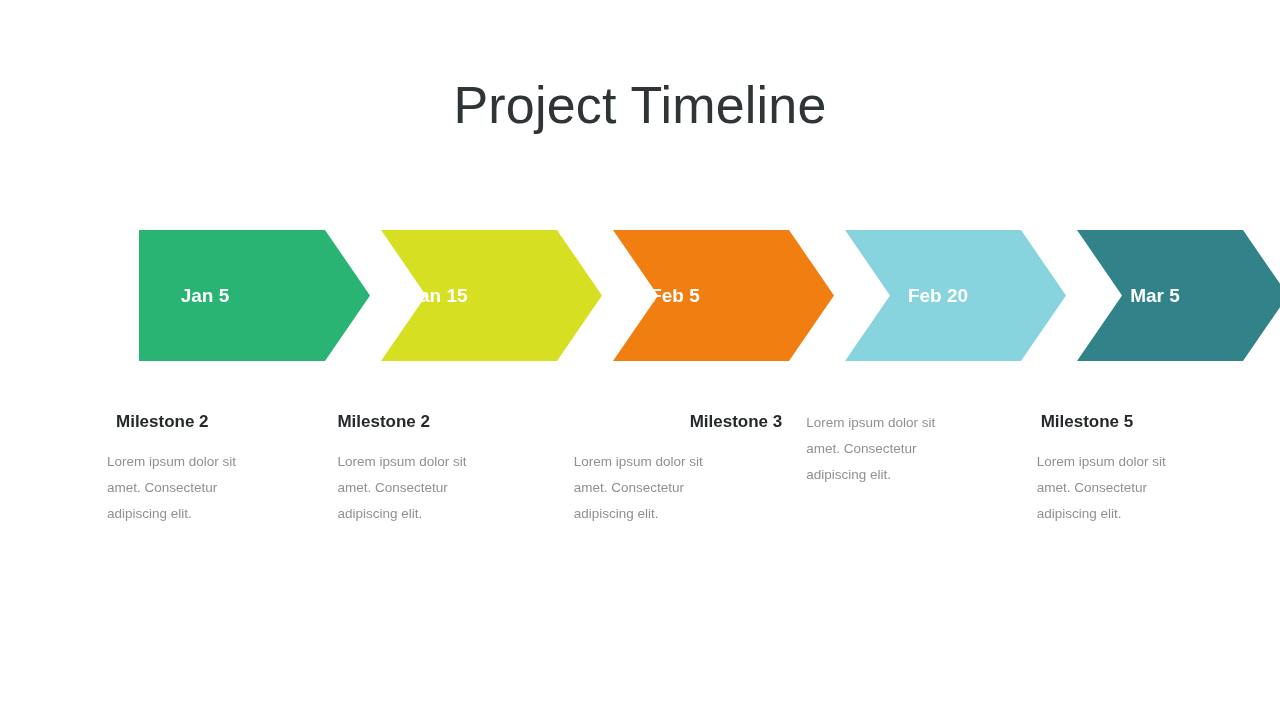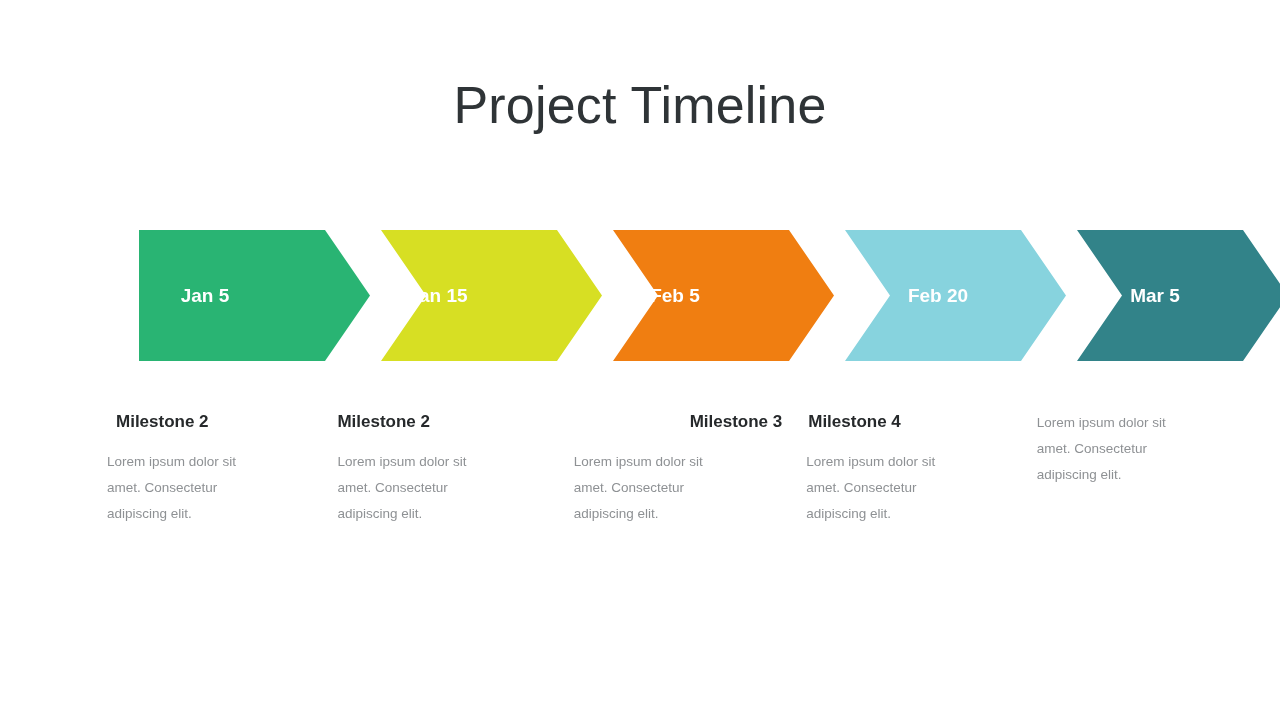--- a/index.html
+++ b/index.html
@@ -143,21 +143,21 @@
     </div>
     <div class="milestone">
       <div class="milestone-title">Milestone 2</div>
       <div class="milestone-body">Lorem ipsum dolor sit amet. Consectetur adipiscing elit.</div>
     </div>
     <div class="milestone">
       <div class="milestone-title">Milestone 3</div>
       <div class="milestone-body">Lorem ipsum dolor sit amet. Consectetur adipiscing elit.</div>
     </div>
     <div class="milestone">
-      <div class="milestone-title">Milestone 4</div>
       <div class="milestone-body">Lorem ipsum dolor sit amet. Consectetur adipiscing elit.</div>
     </div>
     <div class="milestone">
+      <div class="milestone-title">Milestone 5</div>
       <div class="milestone-body">Lorem ipsum dolor sit amet. Consectetur adipiscing elit.</div>
     </div>
   </div>
 
 </div>
 
 </body></html>

